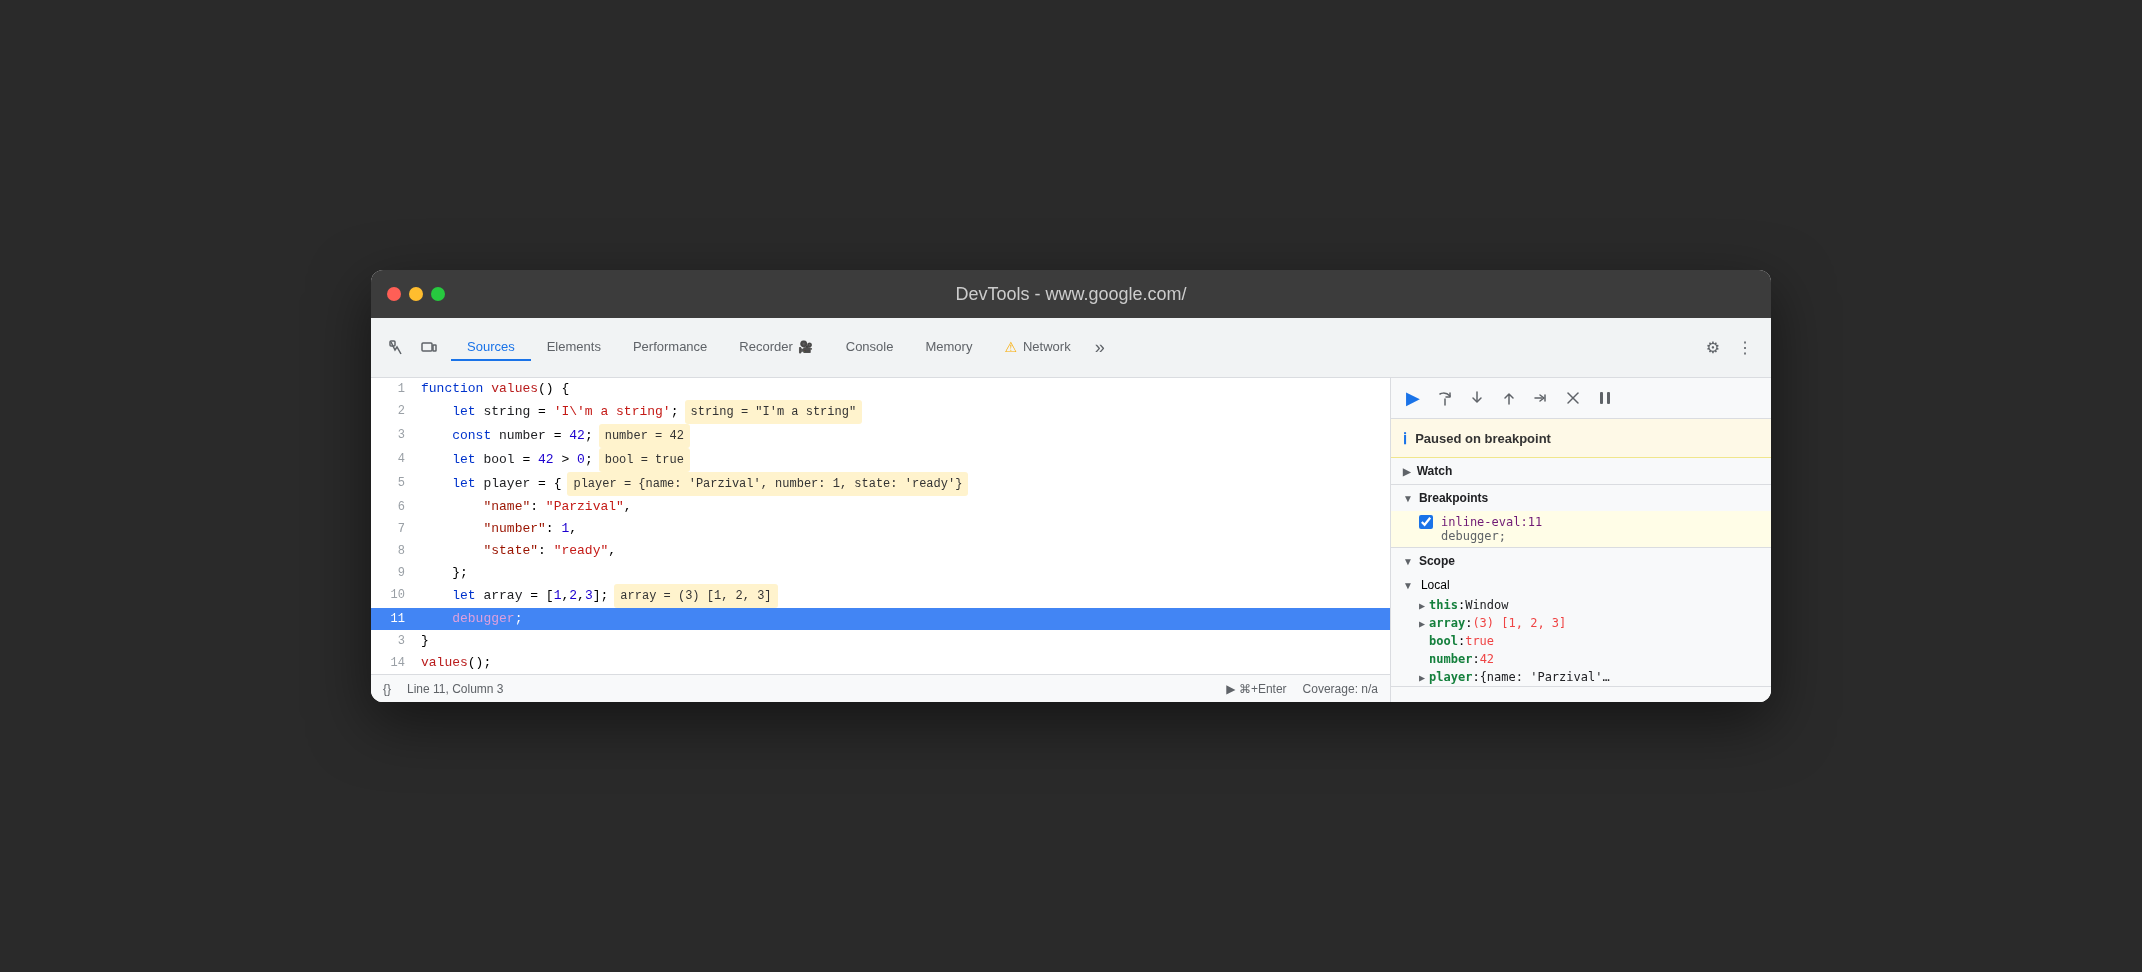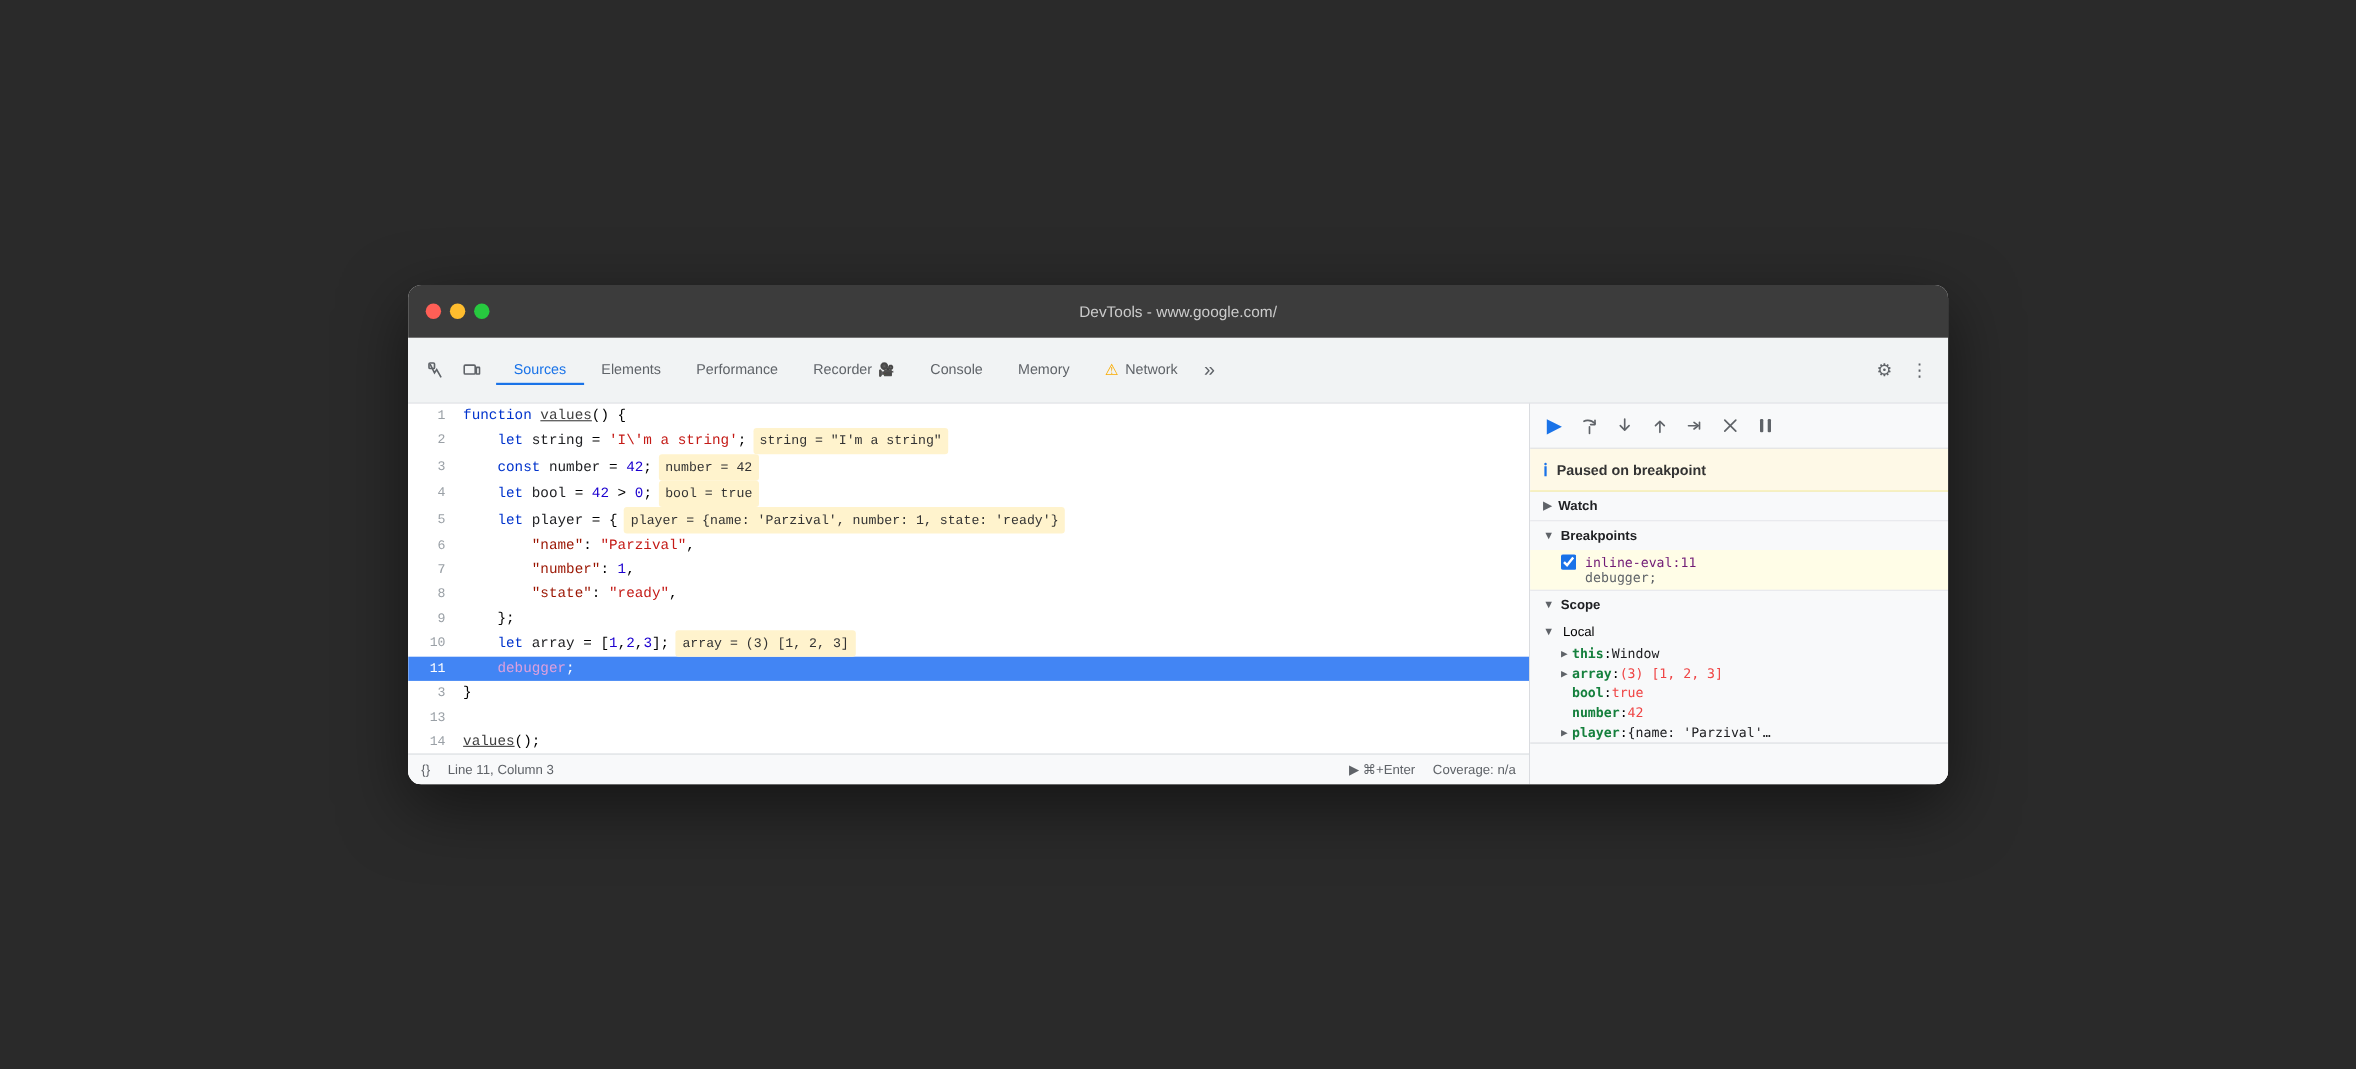--- a/index.html
+++ b/index.html
@@ -41,21 +41,21 @@
       cursor: pointer;
     }
     .tl-close { background: #ff5f56; }
     .tl-min { background: #ffbd2e; }
     .tl-max { background: #27c93f; }
     .title-bar-title {
       position: absolute;
       left: 50%;
       transform: translateX(-50%);
       color: #ccc;
-      font-size: 14px;
+      font-size: 18px;
     }
 
     
     .devtools {
       display: flex;
       flex-direction: column;
       background: #fff;
     }
 
     
@@ -240,21 +240,21 @@
       padding-right: 8px;
       line-height: 22px;
       white-space: pre;
     }
     .code-line.highlighted-line .line-content {
       color: #fff;
     }
 
     
     .kw { color: #0033cc; font-weight: normal; }
-    .fn-name { color: #404040; text-decoration: underline; }
+    .fn-name { color: #b91c1c; }
     .var-name { color: #202124; }
     .str { color: #c41a16; }
     .num { color: #1c00cf; }
     .prop { color: #9a1400; }
 
     
     .inline-eval {
       background: #fff3cd;
       border-radius: 3px;
       padding: 1px 6px;
@@ -520,24 +520,20 @@
           <div class="code-line highlighted-line">
             <span class="line-num">11</span>
             <span class="line-content"><span style="color:#dda0dd;margin-top:12px;">    debugger</span>;</span>
           </div>
 
           <div class="code-line">
             <span class="line-num">3</span>
             <span class="line-content">}</span>
           </div>
 
-          <div class="code-line">
-            <span class="line-num">13</span>
-            <span class="line-content"></span>
-          </div>
 
           <div class="code-line">
             <span class="line-num">14</span>
             <span class="line-content"><span class="fn-name">values</span>();</span>
           </div>
         </div>
 
         <div class="status-bar">
           <span style="cursor:pointer;">{}</span>
           <span>Line 11, Column 3</span>

